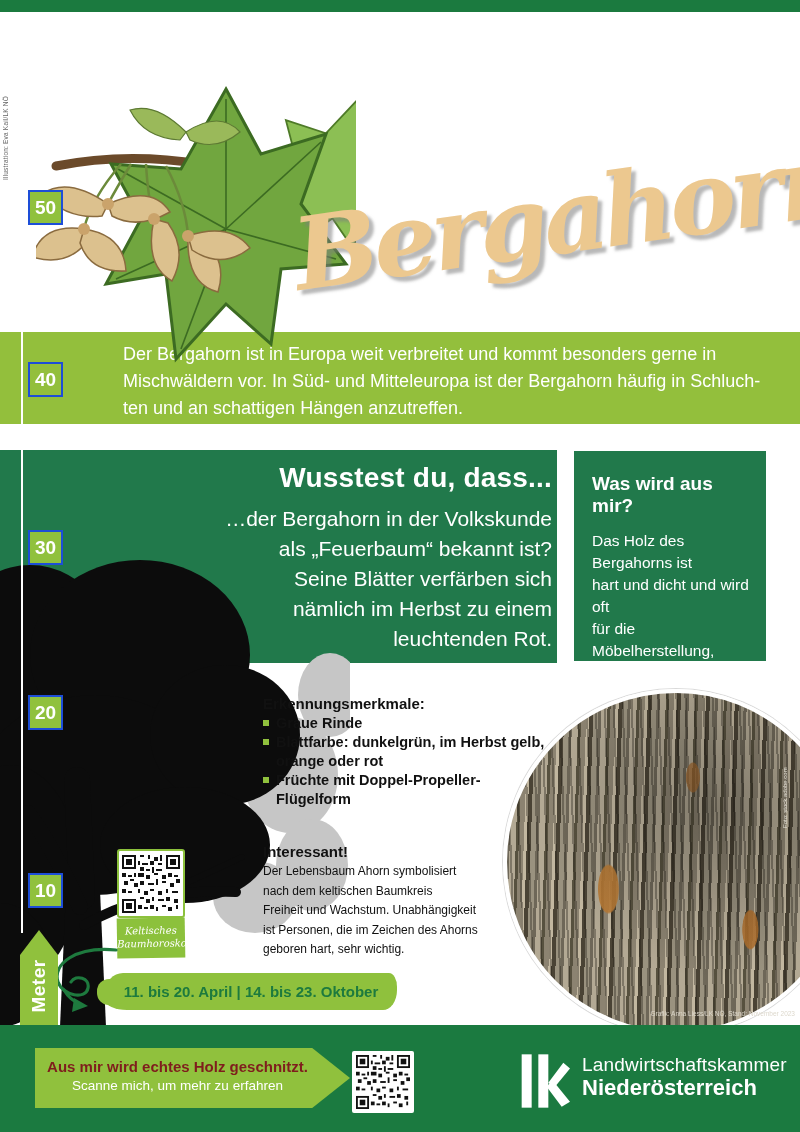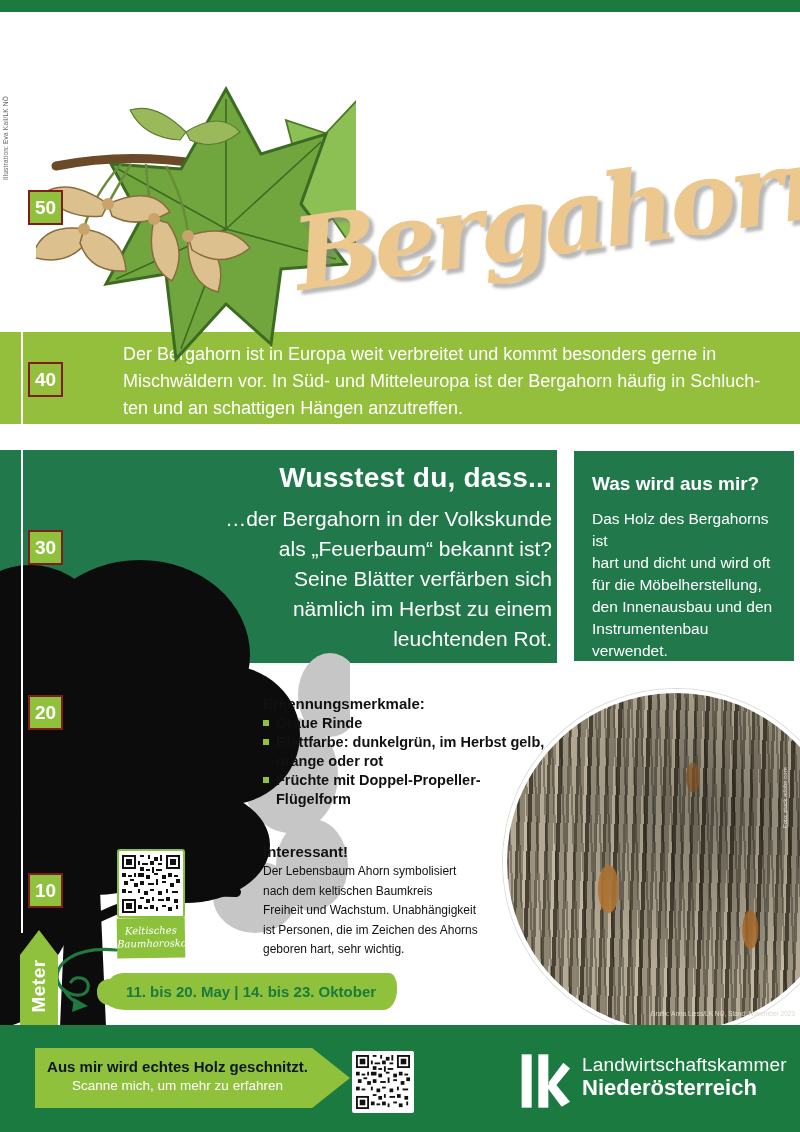--- a/index.html
+++ b/index.html
@@ -10,40 +10,40 @@
   .topbar{position:absolute;left:0;top:0;width:800px;height:12px;background:#1b7a3f;z-index:8;}
   .illu-credit{position:absolute;left:2px;top:180px;width:8px;color:#666;font-size:6.5px;
     transform:rotate(-90deg);transform-origin:left top;white-space:nowrap;letter-spacing:.2px;z-index:9;}
   .title{position:absolute;left:292px;top:120px;width:510px;height:200px;z-index:2;
     font-family:"DejaVu Serif",serif;font-style:italic;font-weight:bold;
     font-size:100px;line-height:200px;text-align:center;color:#ecc88f;letter-spacing:-5px;
     transform:rotate(-8deg);text-shadow:4px 5px 3px rgba(125,125,125,.55);}
 
   
   .vline{position:absolute;left:21px;top:200px;width:2px;height:733px;background:#fff;z-index:6;}
-  .marker{position:absolute;left:28px;width:35px;height:35px;background:#90c13d;border:2px solid #7f1d1d;
+  .marker{position:absolute;left:28px;width:35px;height:35px;background:#90c13d;border:2px solid #1d4ed8;
     box-sizing:border-box;color:#fff;font-weight:bold;font-size:19px;display:flex;align-items:center;
     justify-content:center;z-index:7;}
   .marker.outline{background:transparent;}
   .m50{top:190px}.m40{top:362px}.m30{top:530px}.m20{top:695px}.m10{top:873px}
   .meter-arrow{position:absolute;left:20px;top:930px;width:38px;height:96px;background:#90c13d;
     clip-path:polygon(50% 0,100% 26%,100% 100%,0 100%,0 26%);z-index:7;}
   .meter-arrow span{position:absolute;left:50%;top:58%;transform:translate(-50%,-50%) rotate(-90deg);
     color:#fff;font-weight:bold;font-size:19px;letter-spacing:.5px;}
 
   
   .intro{position:absolute;left:0;top:332px;width:800px;height:92px;background:#93bf3c;z-index:0;}
   .intro .txt{position:absolute;left:123px;top:9px;width:665px;color:#fff;font-size:18px;line-height:27px;}
 
   
   .factbox{position:absolute;left:0;top:450px;width:557px;height:213px;background:#21794b;z-index:1;}
   .factbox .inner{position:absolute;left:140px;top:12px;width:412px;text-align:right;color:#fff;}
   .factbox h2{margin:0 0 10px 0;font-size:28px;letter-spacing:.2px;}
   .factbox .line{font-size:21px;line-height:30px;}
-  .usagebox{position:absolute;left:574px;top:451px;width:220px;height:210px;background:#21794b;z-index:1;
+  .usagebox{position:absolute;left:574px;top:451px;width:192px;height:210px;background:#21794b;z-index:1;
     box-sizing:border-box;padding:22px 16px 8px 18px;color:#fff;}
   .usagebox h2{margin:0 0 13px 0;font-size:19px;}
   .usagebox .line{font-size:15.5px;line-height:22px;}
 
   
   .tree{position:absolute;left:0;top:545px;width:350px;height:482px;z-index:2;}
 
   
   .features{position:absolute;left:263px;top:695px;width:290px;z-index:3;color:#111;}
   .features h3{margin:0 0 2px 0;font-size:15px;}
@@ -83,21 +83,21 @@
     box-shadow:0 0 0 1px rgba(0,0,0,.15);}
   .photo-credit-v{position:absolute;left:782px;top:828px;width:8px;color:#e8e4da;font-size:6px;
     transform:rotate(-90deg);transform-origin:left top;white-space:nowrap;z-index:4;}
   .photo-credit-b{position:absolute;left:545px;top:1010px;width:250px;color:#ddd8cc;font-size:6.5px;
     text-align:right;z-index:4;}
 
   
   .band{position:absolute;left:0;top:1025px;width:800px;height:107px;background:#1b7a40;z-index:7;}
   .cta{position:absolute;left:35px;top:23px;width:315px;height:60px;background:#90c13d;
     clip-path:polygon(0 0,88% 0,100% 50%,88% 100%,0 100%);}
-  .cta .l1{margin-top:10px;text-align:center;width:285px;color:#0f172a;font-weight:bold;font-size:15px;}
+  .cta .l1{margin-top:10px;text-align:center;width:285px;color:#7f1d1d;font-weight:bold;font-size:15px;}
   .cta .l2{text-align:center;width:285px;color:#fff;font-size:13.5px;margin-top:3px;}
   .qr2{position:absolute;left:352px;top:26px;width:62px;height:62px;background:#fff;border-radius:2px;
     display:flex;align-items:center;justify-content:center;}
   .qr2 svg{width:54px;height:54px;}
   .logo{position:absolute;left:520px;top:28px;display:flex;align-items:flex-start;}
   .logo svg{width:50px;height:56px;}
   .logo .org{margin-left:12px;color:#fff;}
   .logo .org .o1{font-size:19px;font-weight:normal;line-height:23px;letter-spacing:.2px;}
   .logo .org .o2{font-size:22px;font-weight:bold;line-height:23px;}
 </style>
@@ -309,21 +309,21 @@
   <div class="qr1-label">
     <div>Keltisches</div>
     <div>Baumhoroskop</div>
   </div>
   <svg class="swirl" viewBox="0 0 82 68">
     <path d="M70,4 C30,0 6,18 12,36 C17,50 40,54 42,42 C44,32 30,28 25,36" stroke="#1e7a3e" stroke-width="3.2" fill="none" stroke-linecap="round"></path>
     <path d="M18,44 Q24,54 34,58" stroke="#1e7a3e" stroke-width="3.2" fill="none" stroke-linecap="round"></path>
     <polygon points="28,52 42,60 26,66" fill="#1e7a3e"></polygon>
   </svg>
   <div class="datebanner">
-    <span>11. bis 20. May | 14. bis 23. Oktober</span>
+    <span>11. bis 20. April | 14. bis 23. Oktober</span>
   </div>
 
   <div class="bark"></div>
   <div class="photo-credit-v">Foto: stock.adobe.com</div>
   <div class="photo-credit-b">Grafik: Anna Liess/LK NÖ, Stand: November 2023</div>
 
   <div class="band">
     <div class="cta">
       <div class="l1">Aus mir wird echtes Holz geschnitzt.</div>
       <div class="l2">Scanne mich, um mehr zu erfahren</div>

